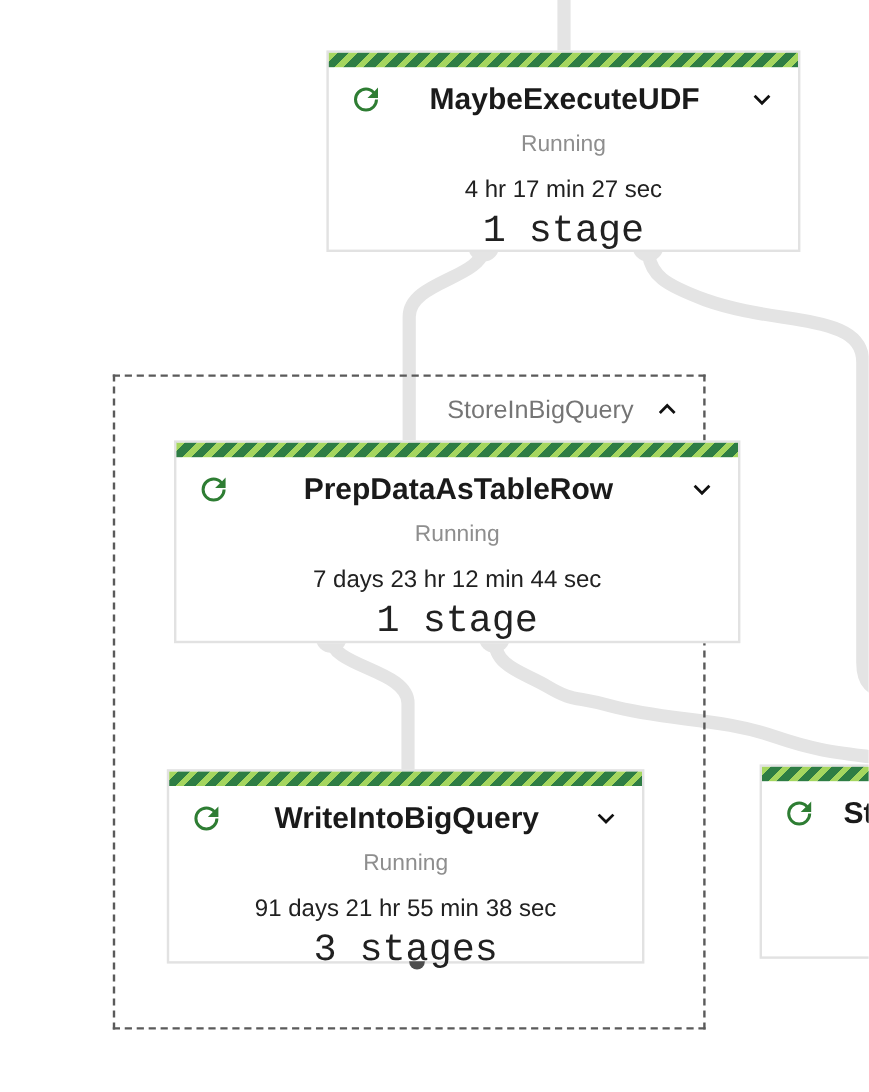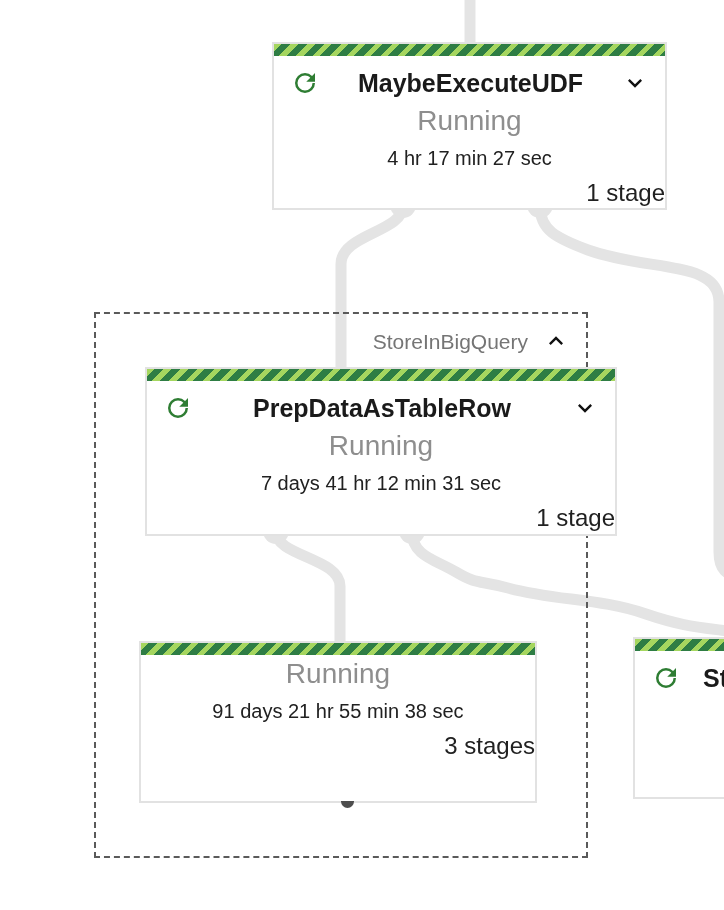--- a/index.html
+++ b/index.html
@@ -38,23 +38,23 @@
   }
   .node-header{
     display:flex;align-items:center;height:38px;flex:0 0 38px;
     padding:8px 16px 0 16px;
   }
   .node-title{
     flex:1;text-align:center;font-size:25px;font-weight:bold;
     color:#1A1A1A;white-space:nowrap;overflow:hidden;
   }
   .node-title.left-align{flex:0 0 auto;margin-left:22px;text-align:left;}
-  .node-status{text-align:center;font-size:28px;line-height:38px;color:var(--status-gray);}
+  .node-status{text-align:center;font-size:19px;line-height:38px;color:var(--status-gray);}
   .node-time{text-align:center;font-size:20px;line-height:36px;color:var(--text-dark);white-space:nowrap;}
-  .node-stages{text-align:right;font-size:24px;line-height:33px;color:var(--text-dark);}
+  .node-stages{text-align:center;font-size:32px;line-height:33px;color:var(--text-dark);font-family:Liberation Mono, monospace;}
   .spin-icon{width:30px;height:30px;flex:0 0 30px;}
   .chev{width:28px;height:28px;flex:0 0 28px;}
   .bottom-dot{
     position:absolute;left:341px;top:801px;width:13px;height:7px;
     background:#4D4D4D;border-radius:0 0 7px 7px;z-index:4;
   }
 </style>
 </head>
 <body>
 
@@ -106,26 +106,35 @@
     <div class="node-header">
       <svg class="spin-icon" viewBox="0 0 24 24">
         <path fill="#2E7D33" d="M17.65 6.35A7.95 7.95 0 0 0 12 4a8 8 0 1 0 8 8h-2a6 6 0 1 1-6-6c1.66 0 3.14.69 4.22 1.78L13 11h7V4l-2.35 2.35z"></path>
       </svg>
       <span class="node-title">PrepDataAsTableRow</span>
       <svg class="chev" viewBox="0 0 24 24">
         <path d="M7.41 8.59 12 13.17l4.59-4.58L18 10l-6 6-6-6z" fill="#111"></path>
       </svg>
     </div>
     <div class="node-status">Running</div>
-    <div class="node-time">7 days 41 hr 12 min 31 sec</div>
+    <div class="node-time">7 days 23 hr 12 min 44 sec</div>
     <div class="node-stages">1 stage</div>
   </div>
 
   <div class="node" style="left:139px;top:641px;width:398px;height:162px;">
     <div class="stripe"></div>
+    <div class="node-header">
+      <svg class="spin-icon" viewBox="0 0 24 24">
+        <path fill="#2E7D33" d="M17.65 6.35A7.95 7.95 0 0 0 12 4a8 8 0 1 0 8 8h-2a6 6 0 1 1-6-6c1.66 0 3.14.69 4.22 1.78L13 11h7V4l-2.35 2.35z"></path>
+      </svg>
+      <span class="node-title">WriteIntoBigQuery</span>
+      <svg class="chev" viewBox="0 0 24 24">
+        <path d="M7.41 8.59 12 13.17l4.59-4.58L18 10l-6 6-6-6z" fill="#111"></path>
+      </svg>
+    </div>
     <div class="node-status">Running</div>
     <div class="node-time">91 days 21 hr 55 min 38 sec</div>
     <div class="node-stages">3 stages</div>
   </div>
 
   <div class="node" style="left:633px;top:637px;width:400px;height:162px;">
     <div class="stripe"></div>
     <div class="node-header">
       <svg class="spin-icon" viewBox="0 0 24 24">
         <path fill="#2E7D33" d="M17.65 6.35A7.95 7.95 0 0 0 12 4a8 8 0 1 0 8 8h-2a6 6 0 1 1-6-6c1.66 0 3.14.69 4.22 1.78L13 11h7V4l-2.35 2.35z"></path>

